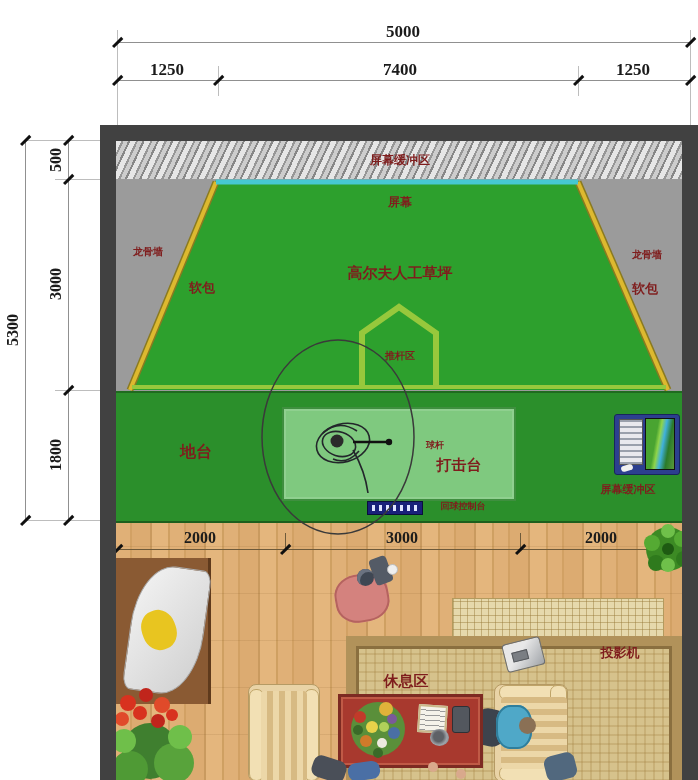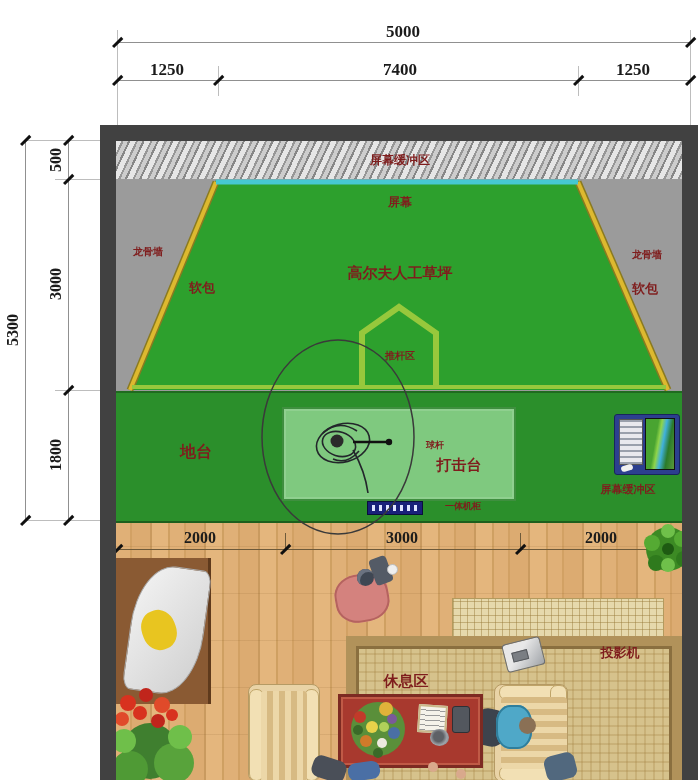--- a/index.html
+++ b/index.html
@@ -164,21 +164,21 @@
         </g>
         <circle cx="42" cy="36" r="6.5" fill="#2b2b2b"></circle>
         <line x1="58" y1="37" x2="93" y2="37" stroke="#111" stroke-width="2.5"></line>
         <circle cx="94" cy="37" r="3.2" fill="#111"></circle>
       </svg>
       <div class="cn" style="left:287px;top:298px;font-size:9px;margin-left:32px;">球杆</div>
 
       <div class="console">
           <div class="console-lights"></div>
         </div>
-      <div class="cn" style="left:347px;top:359px;font-size:9px;">一体机柜</div>
+      <div class="cn" style="left:347px;top:359px;font-size:9px;">回球控制台</div>
 
       <div class="cabinet">
         <div class="cab-rack"></div>
         <div class="cab-screen"></div>
         <div class="cab-blob"></div>
       </div>
       <div class="cn" style="left:512px;top:341px;font-size:11px;">屏幕缓冲区</div>
 
       <div class="wood"></div>
 

